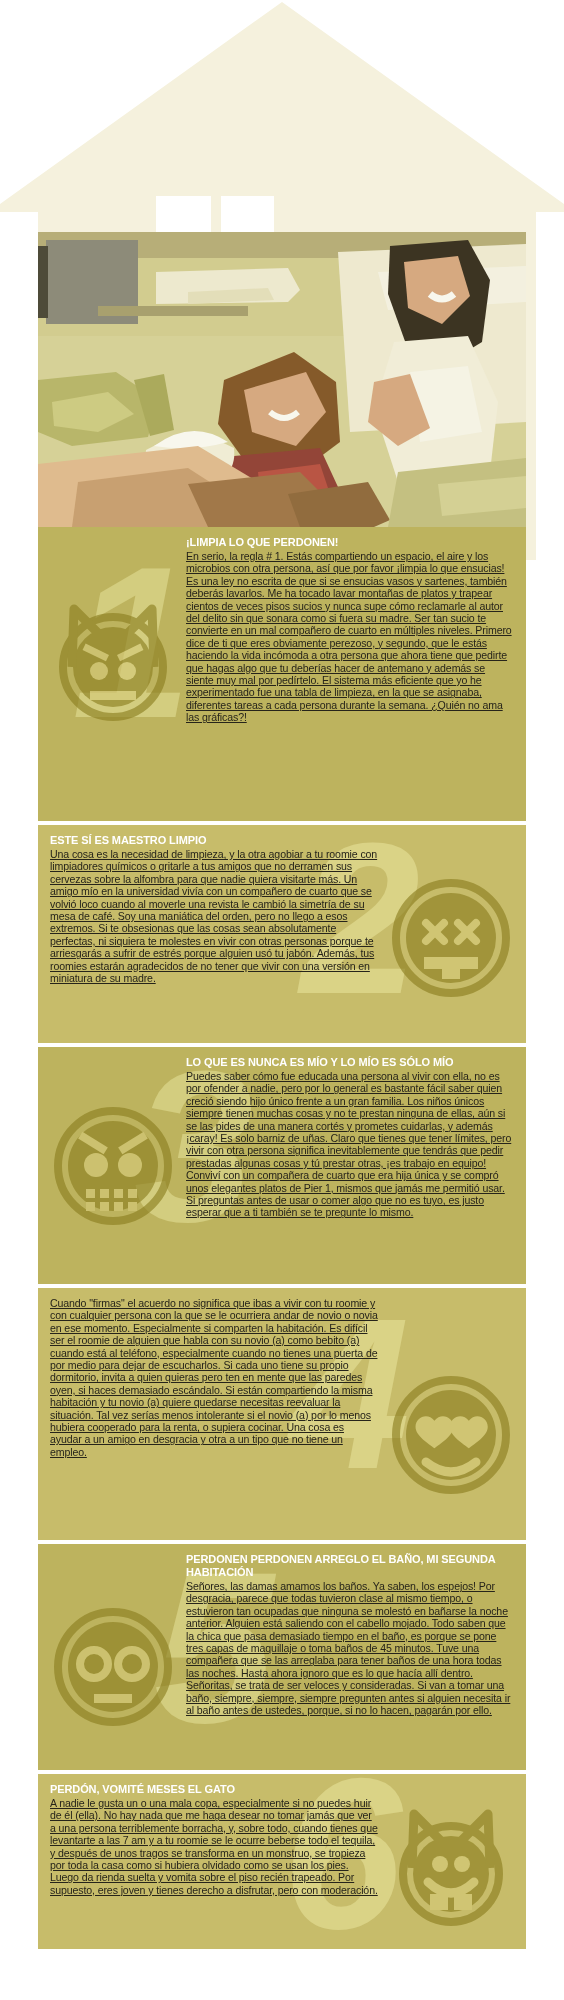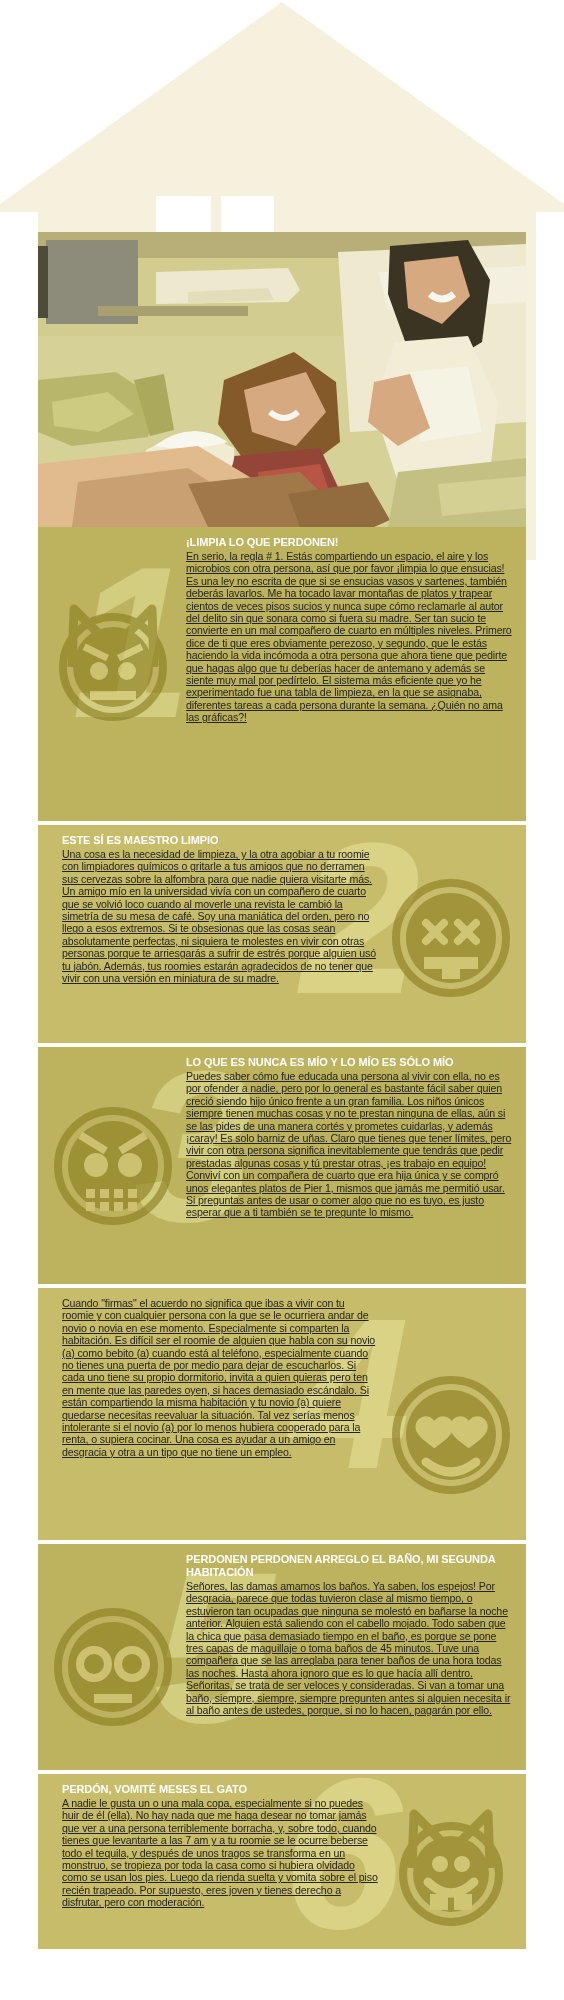--- a/index.html
+++ b/index.html
@@ -103,21 +103,21 @@
     letter-spacing: -0.1px;
   }
   .txt p {
     margin: 0;
     text-decoration: underline;
   }
 
   
   .pad-right { padding: 9px 12px 11px 148px; }
   
-  .pad-left  { padding: 9px 148px 11px 24px; }
+  .pad-left  { padding: 9px 148px 11px 12px; }
 
   
   .gap { height: 4px; background: #ffffff; }
 </style>
 </head>
 <body>
 
 <div id="poster">
 
   <div class="house-layer">

